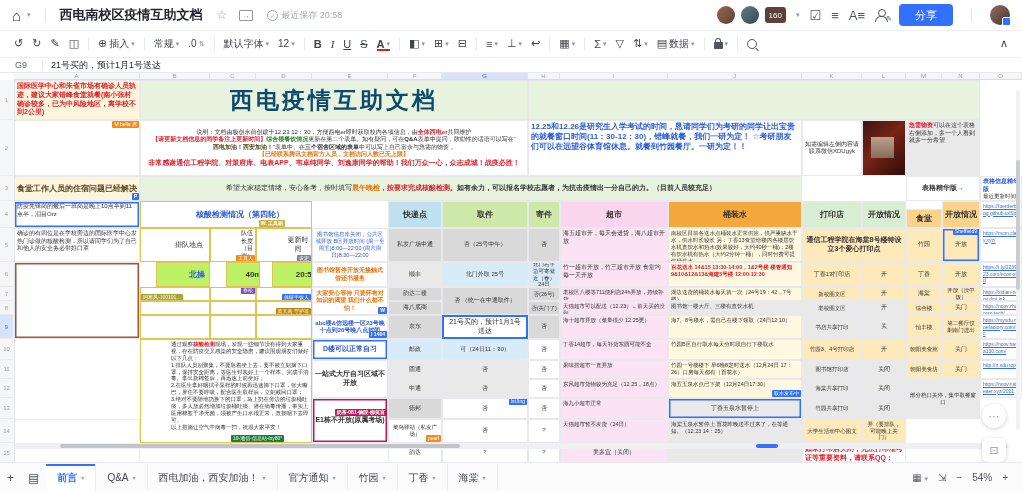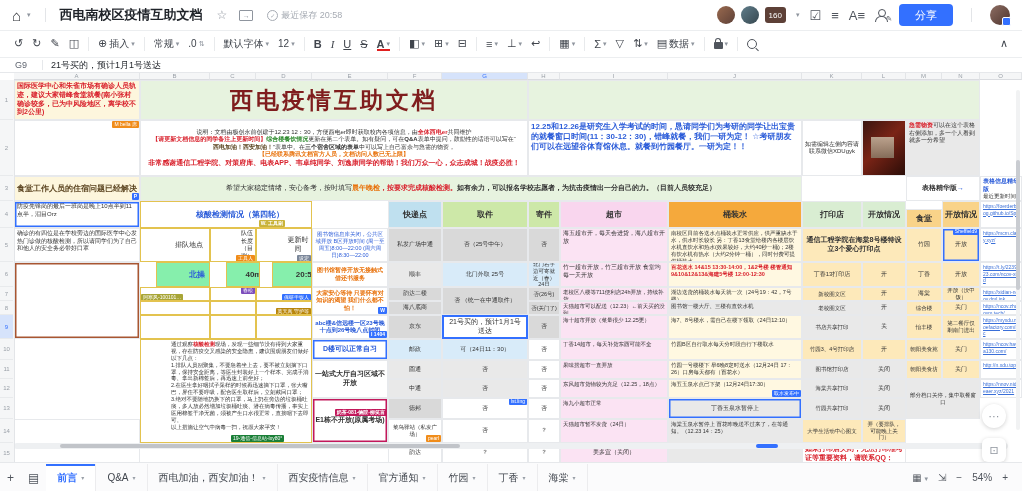--- a/index.html
+++ b/index.html
@@ -53,24 +53,24 @@
   .colheads .cl.hl{background:#d6e3fb;color:#3370ff;}
   .gutter{position:absolute;left:0;top:80px;width:14px;height:382px;background:#f5f6f7;border-right:1px solid #e3e5e8;z-index:26;}
   .gutter .rn{position:absolute;left:0;width:13px;text-align:center;font-size:6px;color:#9aa0a8;display:flex;align-items:center;justify-content:center;border-bottom:1px solid #e8eaec;box-sizing:border-box;}
   .gutter .rn.hl{background:#d6e3fb;color:#3370ff;}
   
   .grid{position:absolute;left:14px;top:80px;width:1008px;height:382px;display:grid;overflow:hidden;background:#fff;z-index:10;}
   .cell{position:relative;border:0.5px solid #e7e9ec;box-sizing:border-box;padding:1px 2px;font-size:6.5px;line-height:1.25;color:#333;overflow:hidden;}
   .cc{display:flex;align-items:center;justify-content:center;text-align:center;flex-wrap:wrap;align-content:center;}
   .b{font-weight:bold;} .t5{font-size:5.5px;} .t6{font-size:6px;} .t7{font-size:7px;} .t8{font-size:8px;}
   .red{color:#d9232e;} .blue{color:#2b5cd9;} .orange{color:#e8710a;} .green{color:#2e8b2e;} .brn{color:#5b4420;}
-  .title-big{font-size:23px;font-weight:bold;color:#7f1d1d;letter-spacing:3px;}
+  .title-big{font-size:23px;font-weight:bold;color:#0c4a6e;letter-spacing:3px;}
   .bgcream{background:#fdf6dd;} .bggreen{background:#e7f3df;} .bgpink{background:#fbe3f3;}
   .bggray{background:#d9d9d9;} .bggray2{background:#e9e9e9;} .bglb{background:#d8ebf9;}
-  .bgyel{background:#86efac;margin-left:16px;} .bgyel2{background:#fff8e1;} .bgkn{background:#fde9ba;}
+  .bgyel{background:#bef264;margin-left:16px;} .bgyel2{background:#fff8e1;} .bgkn{background:#fde9ba;}
   .bgor{background:#f5a93c;} .bgpg{background:#d9edd2;} .bgcy{background:#bfe0ef;}
   .bggn{background:#cde8a8;} .bgpk2{background:#f9d6ee;} .bgfd{background:#f9d389;}
   .yb{border:1px solid #e3c34f;padding-left:30px;}
   .selb{border:2px solid #3370ff;} .selb2{box-shadow:inset 0 0 0 1.5px #3370ff;}
   .selr{box-shadow:inset 0 0 0 1.5px #c2185b;} .selbr{box-shadow:inset 0 0 0 1.5px #a85632;}
   .link{color:#3a6fd8;text-decoration:underline;font-size:5px;word-break:break-all;line-height:1.3;}
   .utag{position:absolute;top:-1px;right:0;font-size:5px;color:#fff;padding:0 2px;border-radius:1px;line-height:7px;z-index:5;white-space:nowrap;}
   .imgcell{background:linear-gradient(135deg,#3a1510 0%,#7a2416 45%,#2b0d08 100%);}
   .imgcell:after{content:"";position:absolute;left:20%;top:30%;width:55%;height:38%;background:linear-gradient(180deg,#c7b8a2,#8a7a66);opacity:.85;}
   
@@ -645,24 +645,20 @@
         </span>
         <span class="tab">
           <span>Q&amp;A</span>
           <span class="car">▾</span>
         </span>
         <span class="tab">
           <span>西电加油，西安加油！</span>
           <span class="car">▾</span>
         </span>
         <span class="tab">
-          <span>西安疫情信息</span>
-          <span class="car">▾</span>
-        </span>
-        <span class="tab">
           <span>官方通知</span>
           <span class="car">▾</span>
         </span>
         <span class="tab">
           <span>竹园</span>
           <span class="car">▾</span>
         </span>
         <span class="tab">
           <span>丁香</span>
           <span class="car">▾</span>

